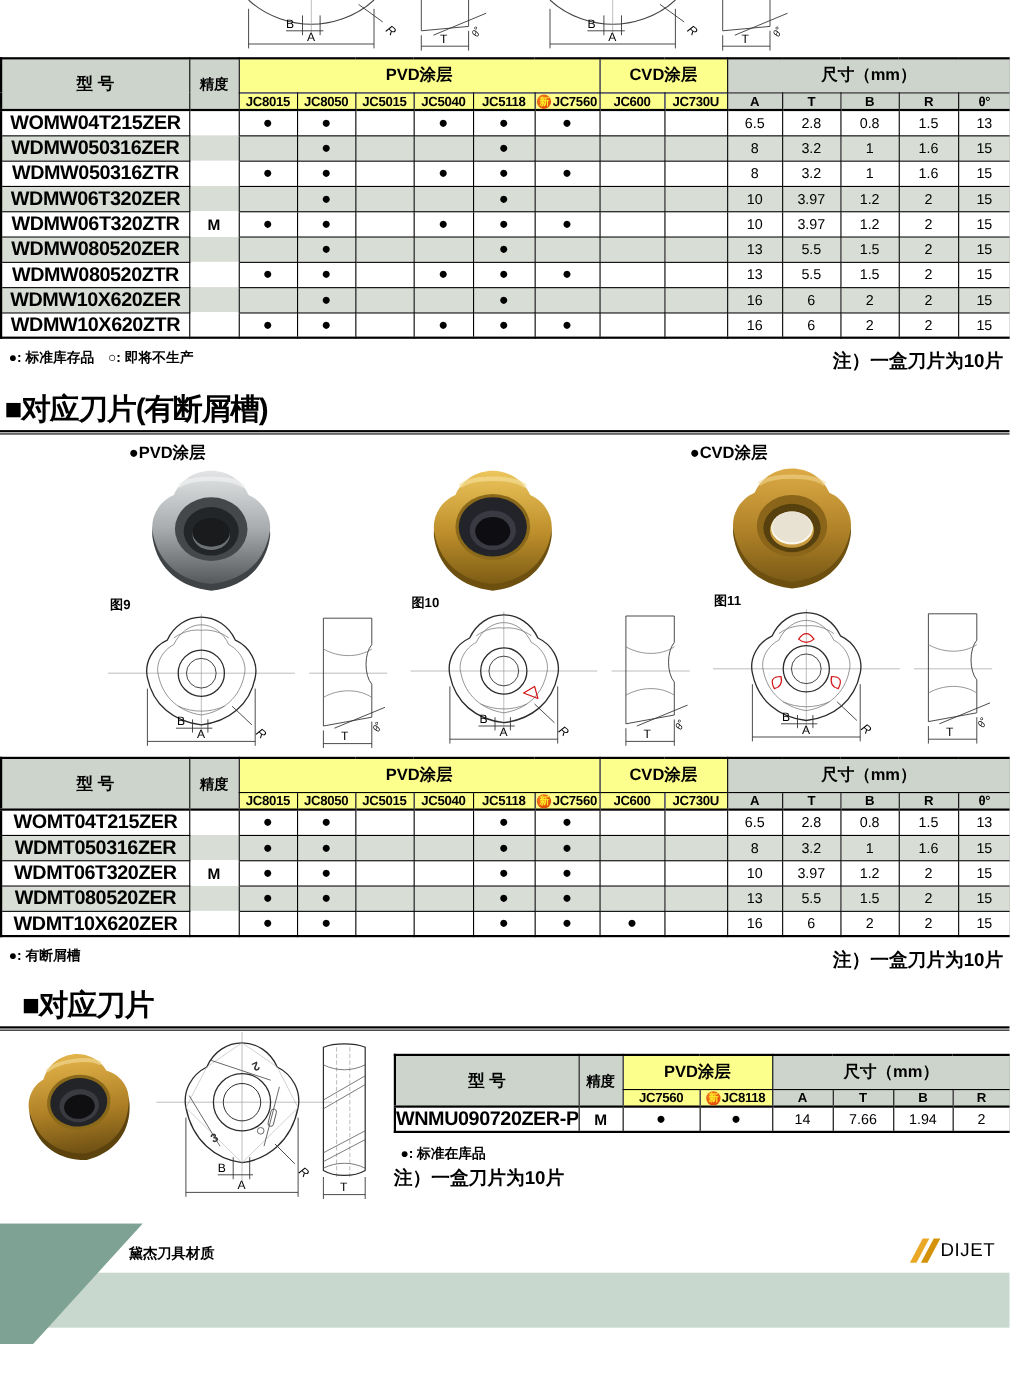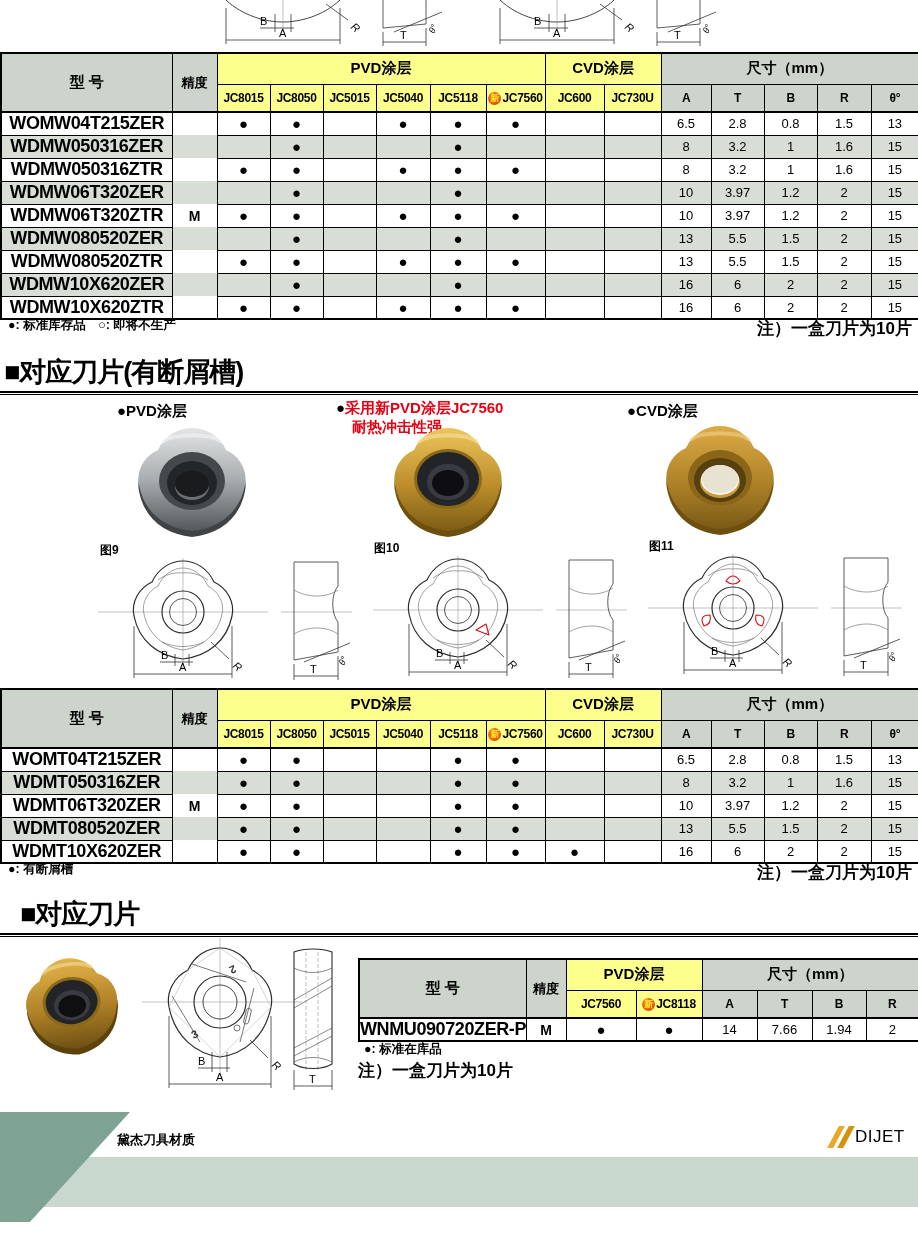--- a/index.html
+++ b/index.html
@@ -4,21 +4,21 @@
 <style>
 *{margin:0;padding:0;box-sizing:border-box}
 html,body{background:#fff}
 body{font-family:"Liberation Sans","DejaVu Sans",sans-serif;color:#000}
 .page{position:relative;width:918px;height:1253px;background:#fff;overflow:hidden}
 .abs{position:absolute}
 
 table.spec{border-collapse:collapse;table-layout:fixed;background:#fff;border:2px solid #000}
 .spec th,.spec td{border:1px solid #000;text-align:center;vertical-align:middle;overflow:hidden;white-space:nowrap;padding:0}
 .spec tr.h1 th{height:31px;font-size:15px;font-weight:bold}
-.spec tr.h2 th{height:28px;font-size:12px;font-weight:bold;letter-spacing:-.3px}
+.spec tr.h2 th{height:16px;font-size:12px;font-weight:bold;letter-spacing:-.3px}
 .spec tbody td{height:23px}
 .g{background:#ccd4cb}
 .y{background:#fdff8c}
 .spec td.pr{border-top:0;border-bottom:0;font-weight:bold;font-size:14px}
 .spec tbody tr:first-child td{border-top:2px solid #000}
 .spec tbody tr:nth-child(even){background:#d8ded5}
 .mdl{font-weight:bold;font-size:18px;letter-spacing:-.4px}
 .dt{font-size:15px}
 .nm{font-size:13px}
 .badge{display:inline-block;width:13px;height:13px;line-height:13px;border-radius:50%;background:radial-gradient(circle at 35% 30%,#f5831f,#dd3a00);color:#ffe926;font-size:9px;font-weight:bold;text-align:center;vertical-align:1px;margin-right:1px}
@@ -304,24 +304,20 @@
         </tr>
     </tbody>
   </table>
   <div class="legend abs" style="left:8px;top:317px">●: 标准库存品　○: 即将不生产</div>
   <div class="note abs" style="right:6px;top:317px">注）一盒刀片为10片</div>
 
   <div class="sec-title abs" style="left:4px;top:354px">■对应刀片(有断屑槽)</div>
   <div class="sec-rule abs" style="left:0;top:391px;width:918px"></div>
 
   <div class="plabel abs" style="left:117px;top:402px">●PVD涂层</div>
-  <div class="abs" style="left:336px;top:399px">
-    <div class="plabel"><span>●</span><span class="red">采用新PVD涂层JC7560</span></div>
-    <div class="red2" style="margin-left:16px">耐热冲击性强</div>
-  </div>
   <div class="plabel abs" style="left:627px;top:402px">●CVD涂层</div>
 
   <svg class="abs" style="left:112px;top:424px" width="160" height="120" viewBox="0 0 160 120">
     <defs>
         <linearGradient id="sg1" x1="0" y1="0" x2="0" y2="1">
           <stop offset="0" stop-color="#e2e4e5"></stop>
           <stop offset="0.5" stop-color="#a9adaf"></stop>
           <stop offset="1" stop-color="#54585a"></stop>
         </linearGradient>
       </defs>

